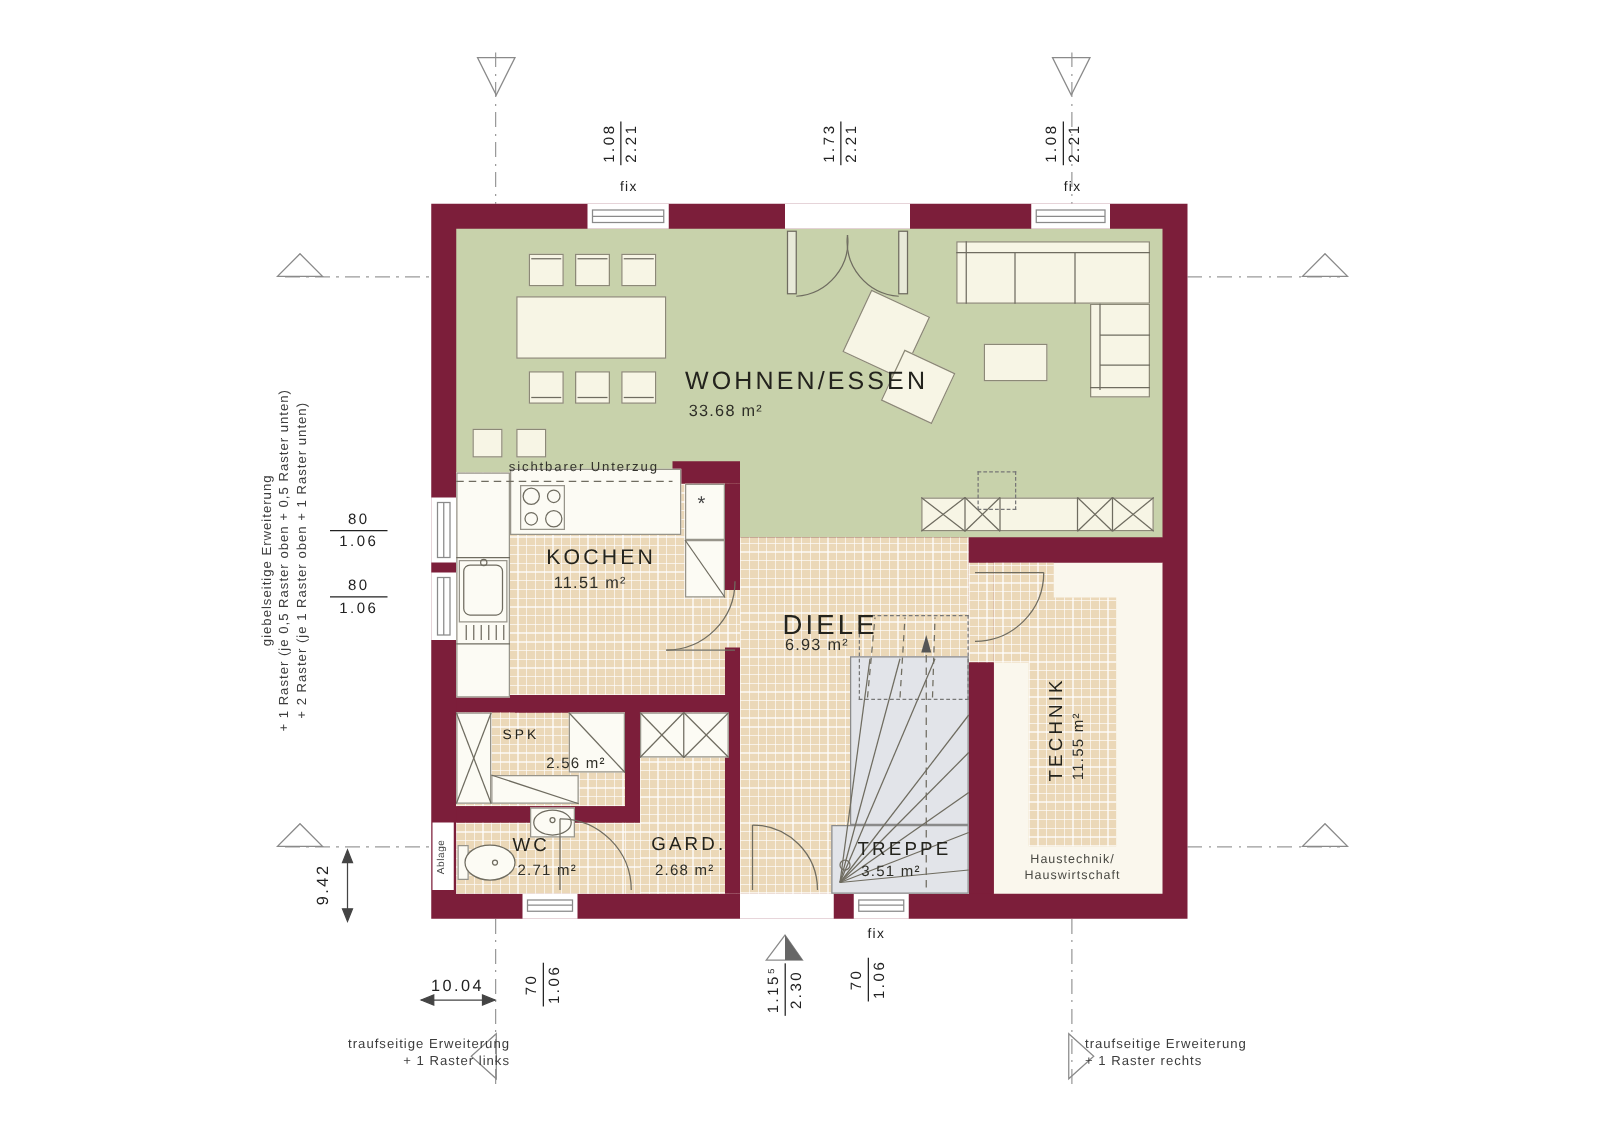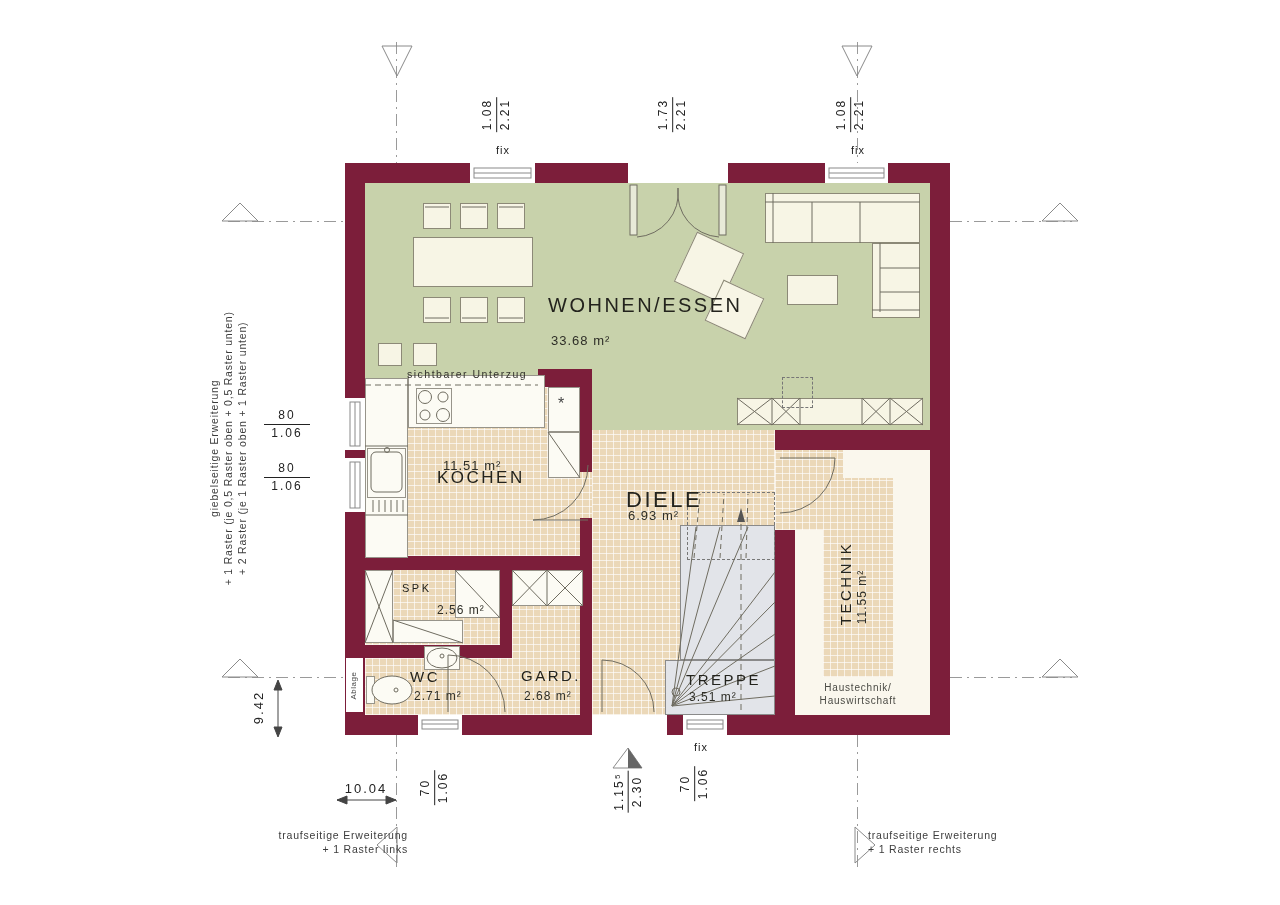--- a/index.html
+++ b/index.html
@@ -252,23 +252,23 @@
       <polygon points="842,46 872,46 857,76"></polygon>
       <polygon points="397,827 397,863 377,845"></polygon>
       <polygon points="855,827 855,863 875,845"></polygon>
 
       <polygon points="613,768 642,768 628,748"></polygon>
     </g>
     <polygon points="628,748 642,768 628,768" fill="#666"></polygon>
   </svg>
 
   <div class="abs roomname" style="left:548px;top:294px;font-size:20px;">WOHNEN/ESSEN</div>
-  <div class="abs roomarea" style="left:551px;top:321px;font-size:13px;margin-top:12px;">33.68 m²</div>
-
-  <div class="abs roomname" style="left:437px;top:436px;font-size:17px;margin-top:32px;">KOCHEN</div>
+  <div class="abs roomarea" style="left:551px;top:321px;font-size:13px;">33.68 m²</div>
+
+  <div class="abs roomname" style="left:437px;top:436px;font-size:17px;">KOCHEN</div>
   <div class="abs roomarea" style="left:443px;top:458px;font-size:13px;">11.51 m²</div>
 
   <div class="abs roomname" style="left:626px;top:487px;font-size:22px;">DIELE</div>
   <div class="abs roomarea" style="left:628px;top:508px;font-size:13px;">6.93 m²</div>
 
   <div class="abs roomname" style="left:402px;top:582px;font-size:11px;">SPK</div>
   <div class="abs roomarea" style="left:437px;top:603px;font-size:12px;">2.56 m²</div>
 
   <div class="abs roomname" style="left:410px;top:668px;font-size:15px;">WC</div>
   <div class="abs roomarea" style="left:414px;top:689px;font-size:12px;">2.71 m²</div>

